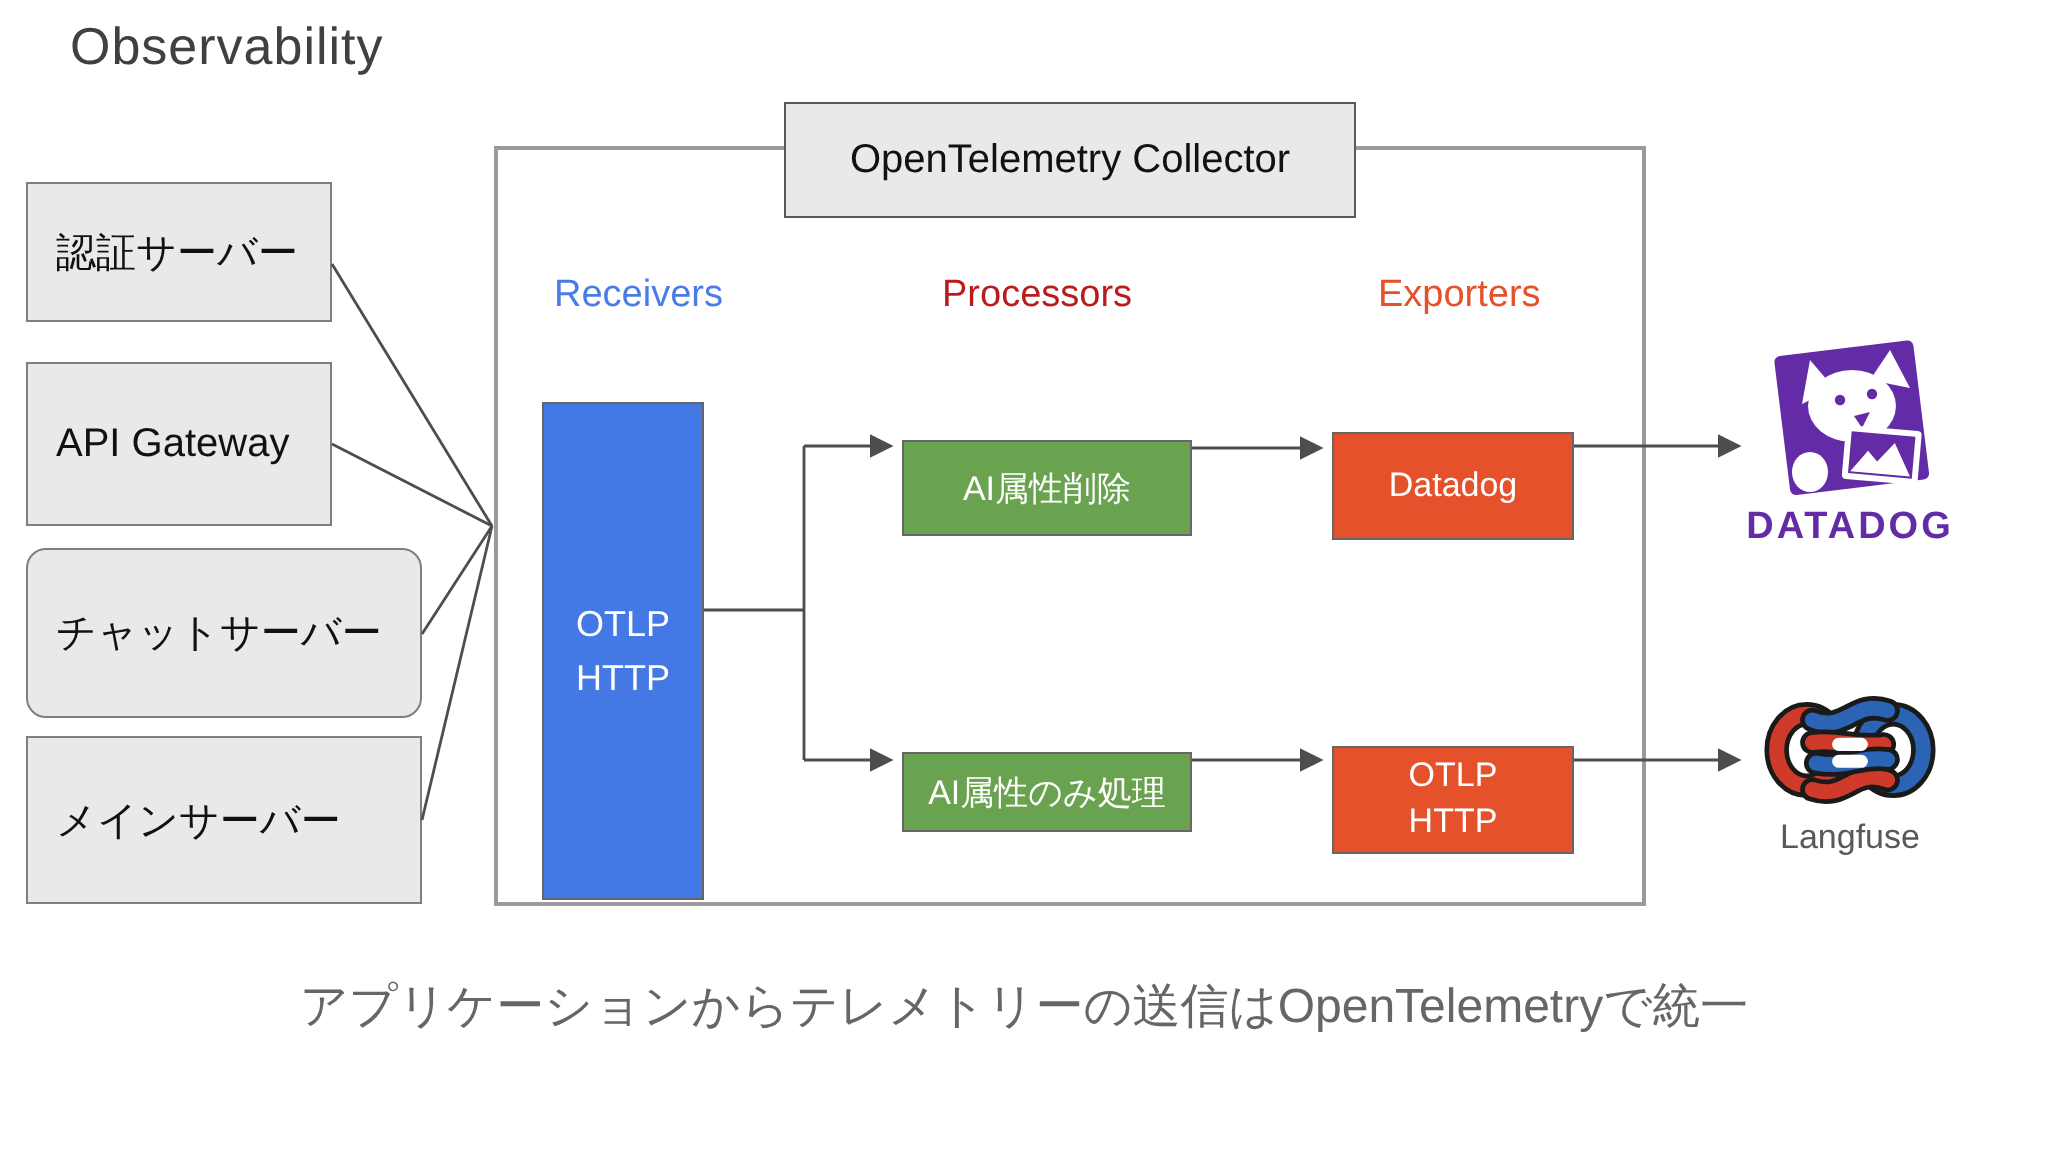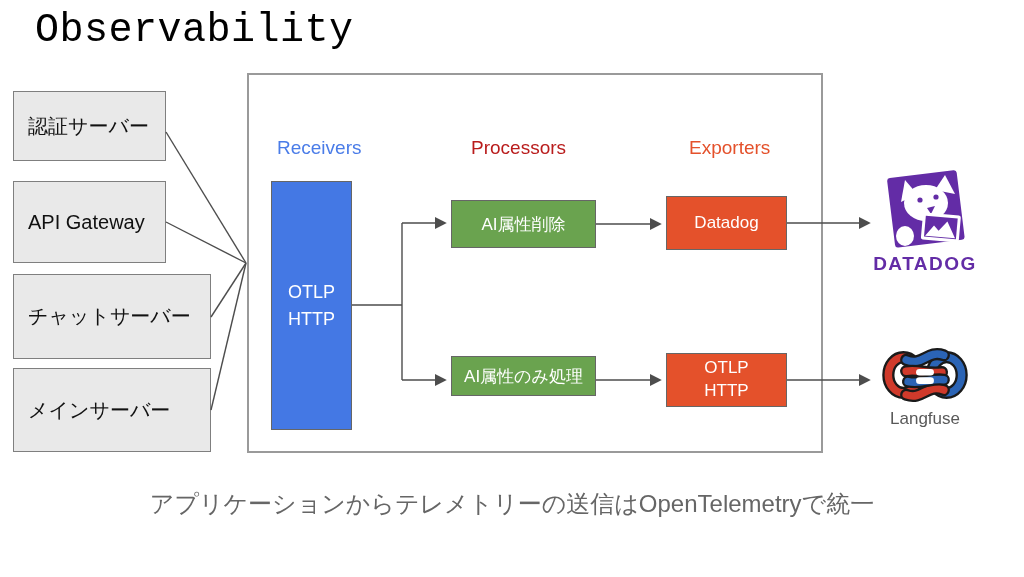--- a/index.html
+++ b/index.html
@@ -2,49 +2,50 @@
 <html><head>
 <meta charset="utf-8">
 <style>
   html,body{margin:0;padding:0;background:#fff;}
   #canvas{
     position:relative;width:1024px;height:577px;background:#ffffff;
     font-family:"Liberation Sans","DejaVu Sans",sans-serif;overflow:hidden;
   }
   .abs{position:absolute;}
   #slide-title{
-    left:35px;top:8px;font-size:40px;color:#000000;letter-spacing:0.5px;font-family:Liberation Mono, monospace;
+    left:35px;top:8px;font-size:26px;color:#404040;letter-spacing:0.5px;
   }
   .src-box{
     background:#e9e9e9;border:1px solid #7f7f7f;box-sizing:border-box;
     display:flex;align-items:center;padding-left:14px;
     font-size:20px;color:#111;
   }
   #src-1{left:13px;top:91px;width:153px;height:70px;}
   #src-2{left:13px;top:181px;width:153px;height:82px;}
-  #src-3{left:13px;top:274px;width:198px;height:85px;}
+  #src-3{left:13px;top:274px;width:198px;height:85px;border-radius:10px;}
   #src-4{left:13px;top:368px;width:198px;height:84px;}
   #collector-outline{
     left:247px;top:73px;width:576px;height:380px;box-sizing:border-box;
     border:2px solid #9a9a9a;background:transparent;
   }
   #collector-title{
     left:392px;top:51px;width:286px;height:58px;box-sizing:border-box;
     background:#e9e9e9;border:1px solid #595959;
     display:flex;align-items:center;justify-content:center;
     font-size:20px;color:#111;z-index:3;
   }
   .section-label{font-size:19px;z-index:2;}
   #label-receivers{left:277px;top:137px;color:#4a7ce8;}
   #label-processors{left:471px;top:137px;color:#b91c1c;}
   #label-exporters{left:689px;top:137px;color:#e4512b;}
   .node{
     box-sizing:border-box;color:#ffffff;display:flex;align-items:center;
     justify-content:center;text-align:left;white-space:pre-line;z-index:2;
     border:1px solid #666;
+    margin-top:20px;
   }
   #receiver-box{left:271px;top:181px;width:81px;height:249px;background:#4478e4;font-size:18px;line-height:1.45;}
   #processor-box-1{left:451px;top:200px;width:145px;height:48px;background:#6aa34f;font-size:17px;}
   #processor-box-2{left:451px;top:356px;width:145px;height:40px;background:#6aa34f;font-size:17px;}
   #exporter-box-1{left:666px;top:196px;width:121px;height:54px;background:#e4512b;font-size:17px;}
   #exporter-box-2{left:666px;top:353px;width:121px;height:54px;background:#e4512b;font-size:17px;line-height:1.35;}
   #connector-svg{left:0;top:0;width:1024px;height:577px;pointer-events:none;z-index:4;}
   .logo-wrap{display:flex;flex-direction:column;align-items:center;z-index:2;}
   #datadog-wrap{left:860px;top:170px;width:130px;}
   #datadog-name{font-size:19px;font-weight:bold;color:#632ca6;letter-spacing:1.5px;margin-top:1px;}
@@ -69,20 +70,21 @@
     <span>API Gateway</span>
   </div>
   <div id="src-3" class="src-box abs">
     <span>チャットサーバー</span>
   </div>
   <div id="src-4" class="src-box abs">
     <span>メインサーバー</span>
   </div>
 
   <div id="collector-outline" class="abs"></div>
+  <div id="collector-title" class="abs">OpenTelemetry Collector</div>
 
   <div id="label-receivers" class="section-label abs">Receivers</div>
   <div id="label-processors" class="section-label abs">Processors</div>
   <div id="label-exporters" class="section-label abs">Exporters</div>
 
   <div id="receiver-box" class="node abs">OTLP
 HTTP</div>
   <div id="processor-box-1" class="node abs">AI属性削除</div>
   <div id="processor-box-2" class="node abs">AI属性のみ処理</div>
   <div id="exporter-box-1" class="node abs">Datadog</div>

